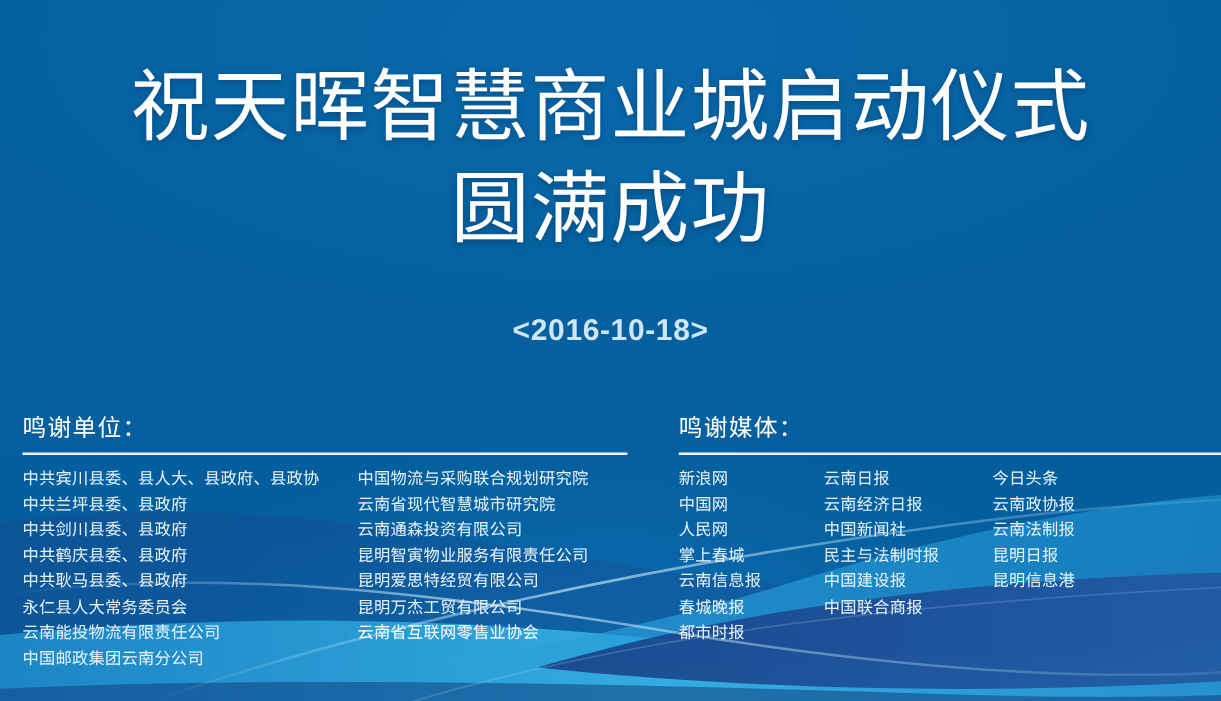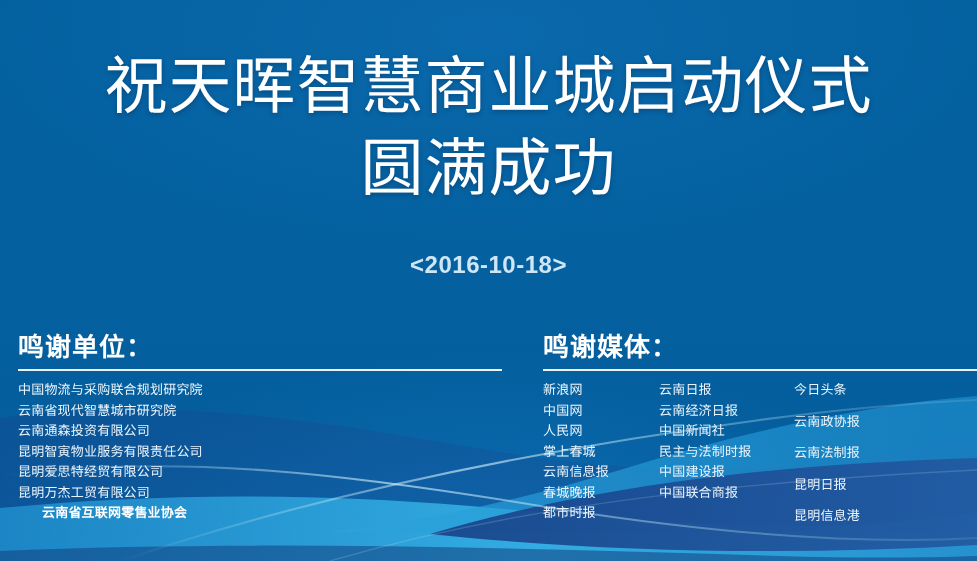--- a/index.html
+++ b/index.html
@@ -53,22 +53,22 @@
 
   
   .credits { position:absolute; top:334px; left:0; width:977px; height:227px; }
 
   .panel { position:absolute; top:0; }
   .panel.units  { left:18px;  width:484px; }
   .panel.media  { left:522px; width:440px;margin-left:21px; }
 
   .panel-title {
     color:#FFFFFF;
-    font-size:26px;
-    font-weight:bold;
+    font-size:19px;
+    font-weight:normal;
     letter-spacing:1px;
     line-height:1;
     padding-bottom:9px;
   }
   .panel-rule {
     height:2px; width:100%;
     background:#FFFFFF;
     opacity:.92;
     margin-bottom:9px;
   }
@@ -76,30 +76,30 @@
   .cols { display:flex; }
   .col  { display:flex; flex-direction:column; }
 
   
   .panel.units .col.c1 { width:268px; }
   .panel.units .col.c2 { width:216px; }
   
   .panel.media .col.m1 { width:112px; }
   .panel.media .col.m2 { width:116px; }
   .panel.media .col.m3 { width:135px; }
-  .panel.media .col.m4 { width:100px;gap:11px; }
+  .panel.media .col.m4 { width:100px; }
 
   .entry {
     color:#EAF4FC;
     font-size:13px;
     line-height:20.5px;
     white-space:nowrap;
     letter-spacing:.2px;
   }
-  .entry.bold { font-weight:bold; color:#FFFFFF;margin-left:24px; }
+  .entry.bold { font-weight:normal; color:#FFFFFF; }
 </style>
 </head>
 <body>
 
 <div id="stage">
 
   <svg class="waves" viewBox="0 0 977 561" preserveAspectRatio="none" aria-hidden="true">
     <defs>
       <linearGradient id="gCyanA" x1="0" y1="0" x2="1" y2="0">
         <stop offset="0%" stop-color="#1F8ECD" stop-opacity="0.85"></stop>
@@ -146,20 +146,30 @@
   </div>
 
   <div class="event-date">&lt;2016-10-18&gt;</div>
 
   <div class="credits">
 
     <div class="panel units">
       <div class="panel-title">鸣谢单位：</div>
       <div class="panel-rule"></div>
       <div class="cols">
+        <div class="col c1">
+            <div class="entry">中共宾川县委、县人大、县政府、县政协</div>
+            <div class="entry">中共兰坪县委、县政府</div>
+            <div class="entry">中共剑川县委、县政府</div>
+            <div class="entry">中共鹤庆县委、县政府</div>
+            <div class="entry">中共耿马县委、县政府</div>
+            <div class="entry">永仁县人大常务委员会</div>
+            <div class="entry">云南能投物流有限责任公司</div>
+            <div class="entry">中国邮政集团云南分公司</div>
+          </div>
         <div class="col c2">
             <div class="entry">中国物流与采购联合规划研究院</div>
             <div class="entry">云南省现代智慧城市研究院</div>
             <div class="entry">云南通森投资有限公司</div>
             <div class="entry">昆明智寅物业服务有限责任公司</div>
             <div class="entry">昆明爱思特经贸有限公司</div>
             <div class="entry">昆明万杰工贸有限公司</div>
             <div class="entry bold">云南省互联网零售业协会</div>
           </div>
       </div>

